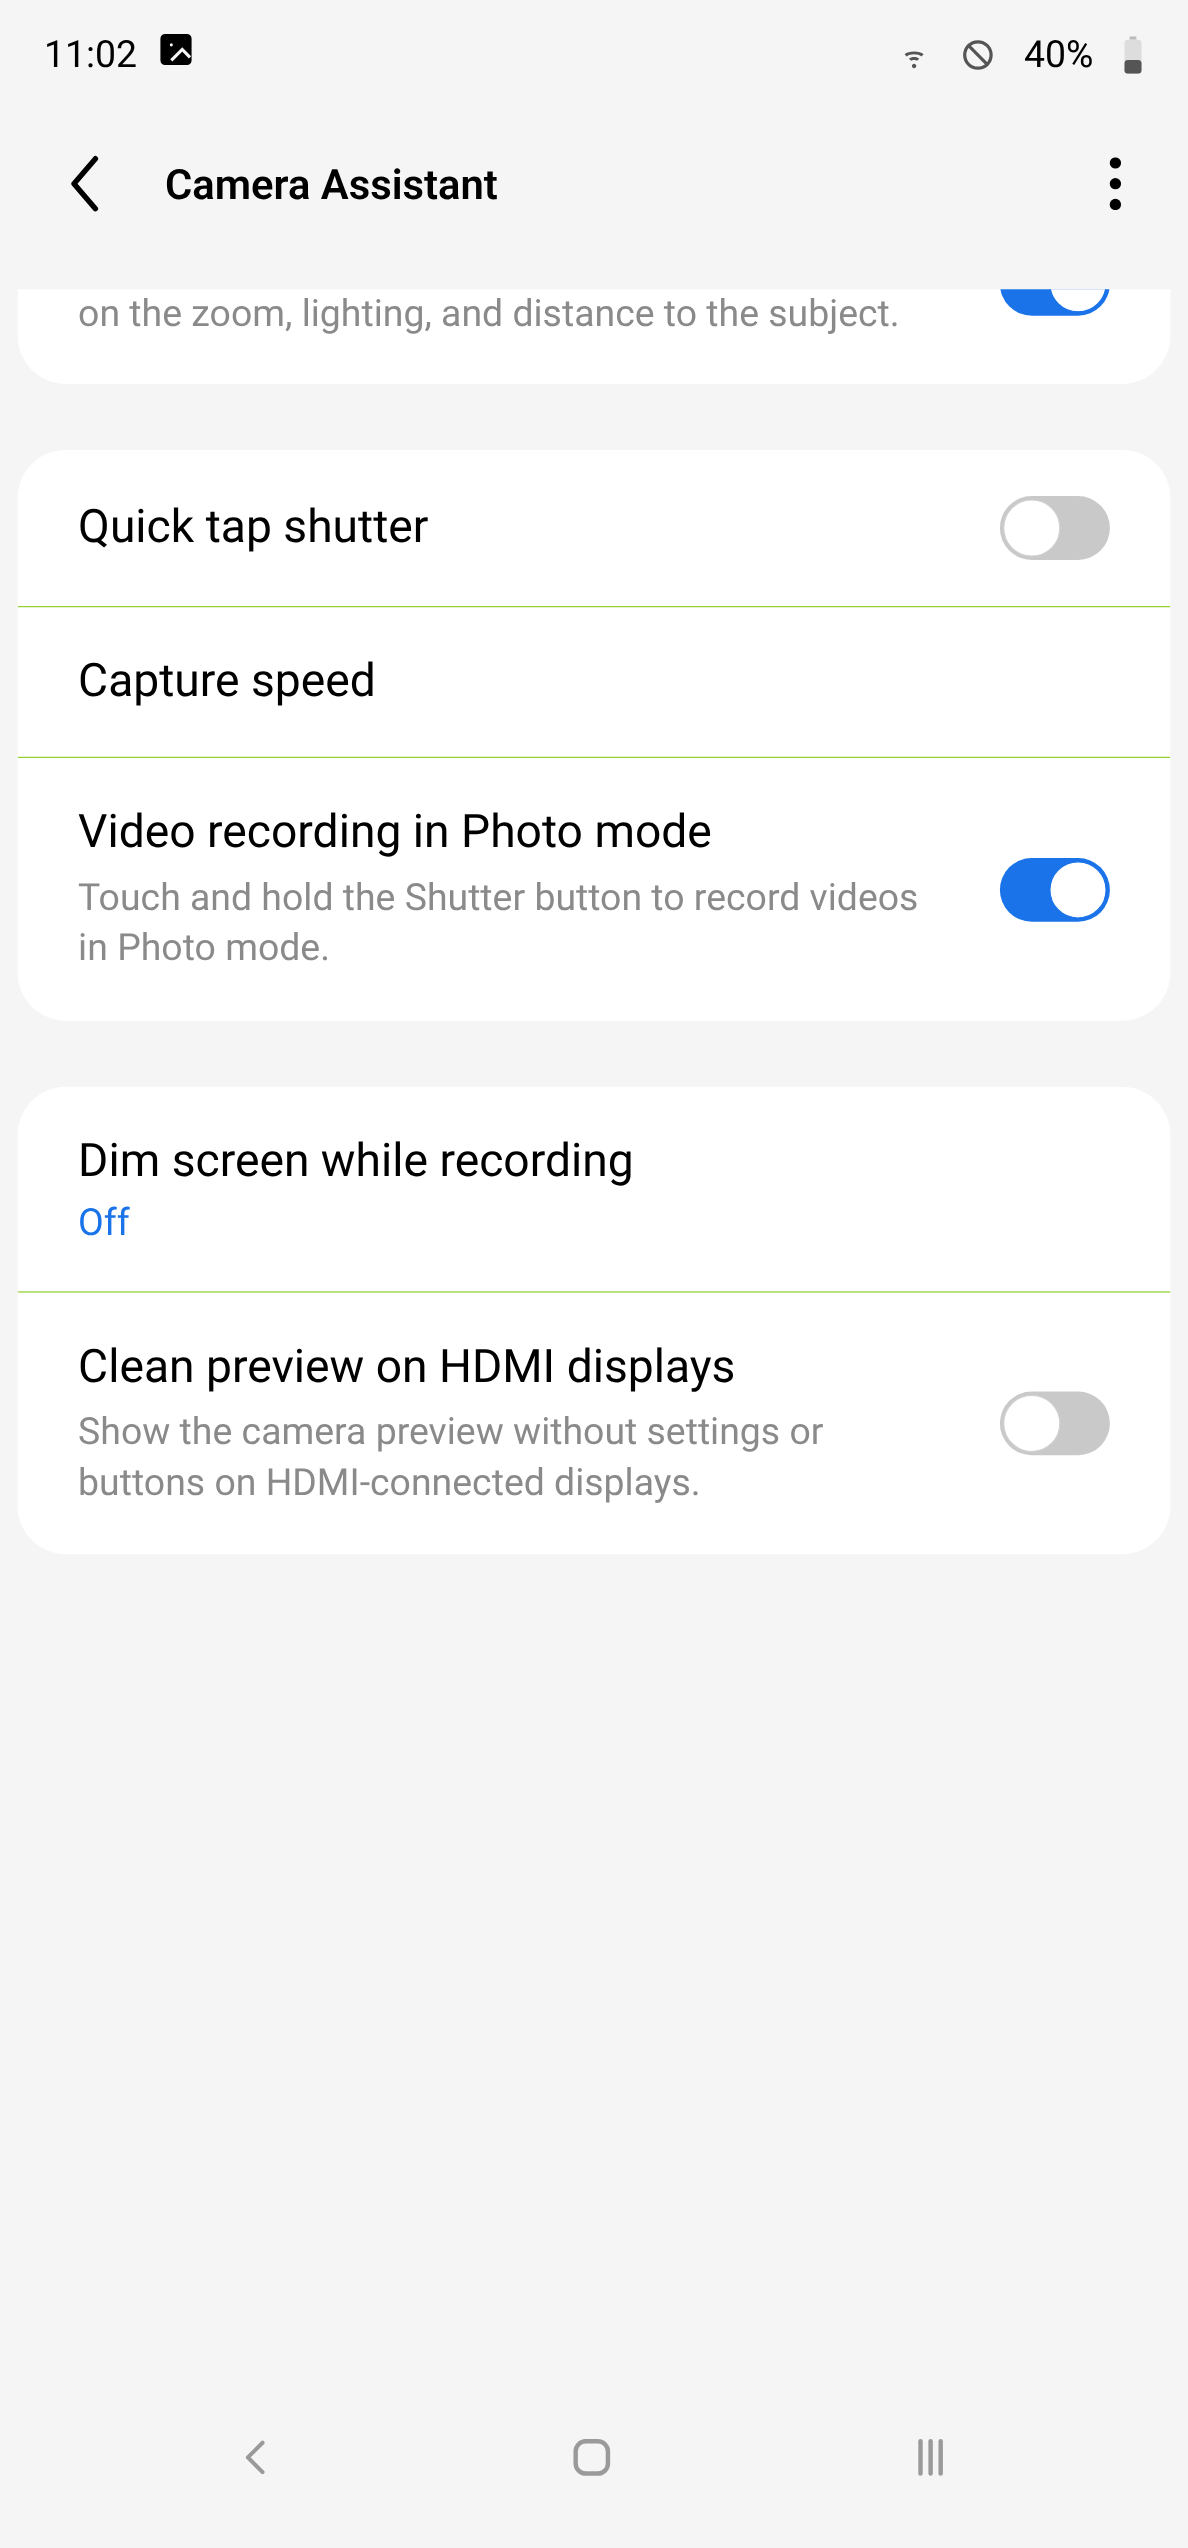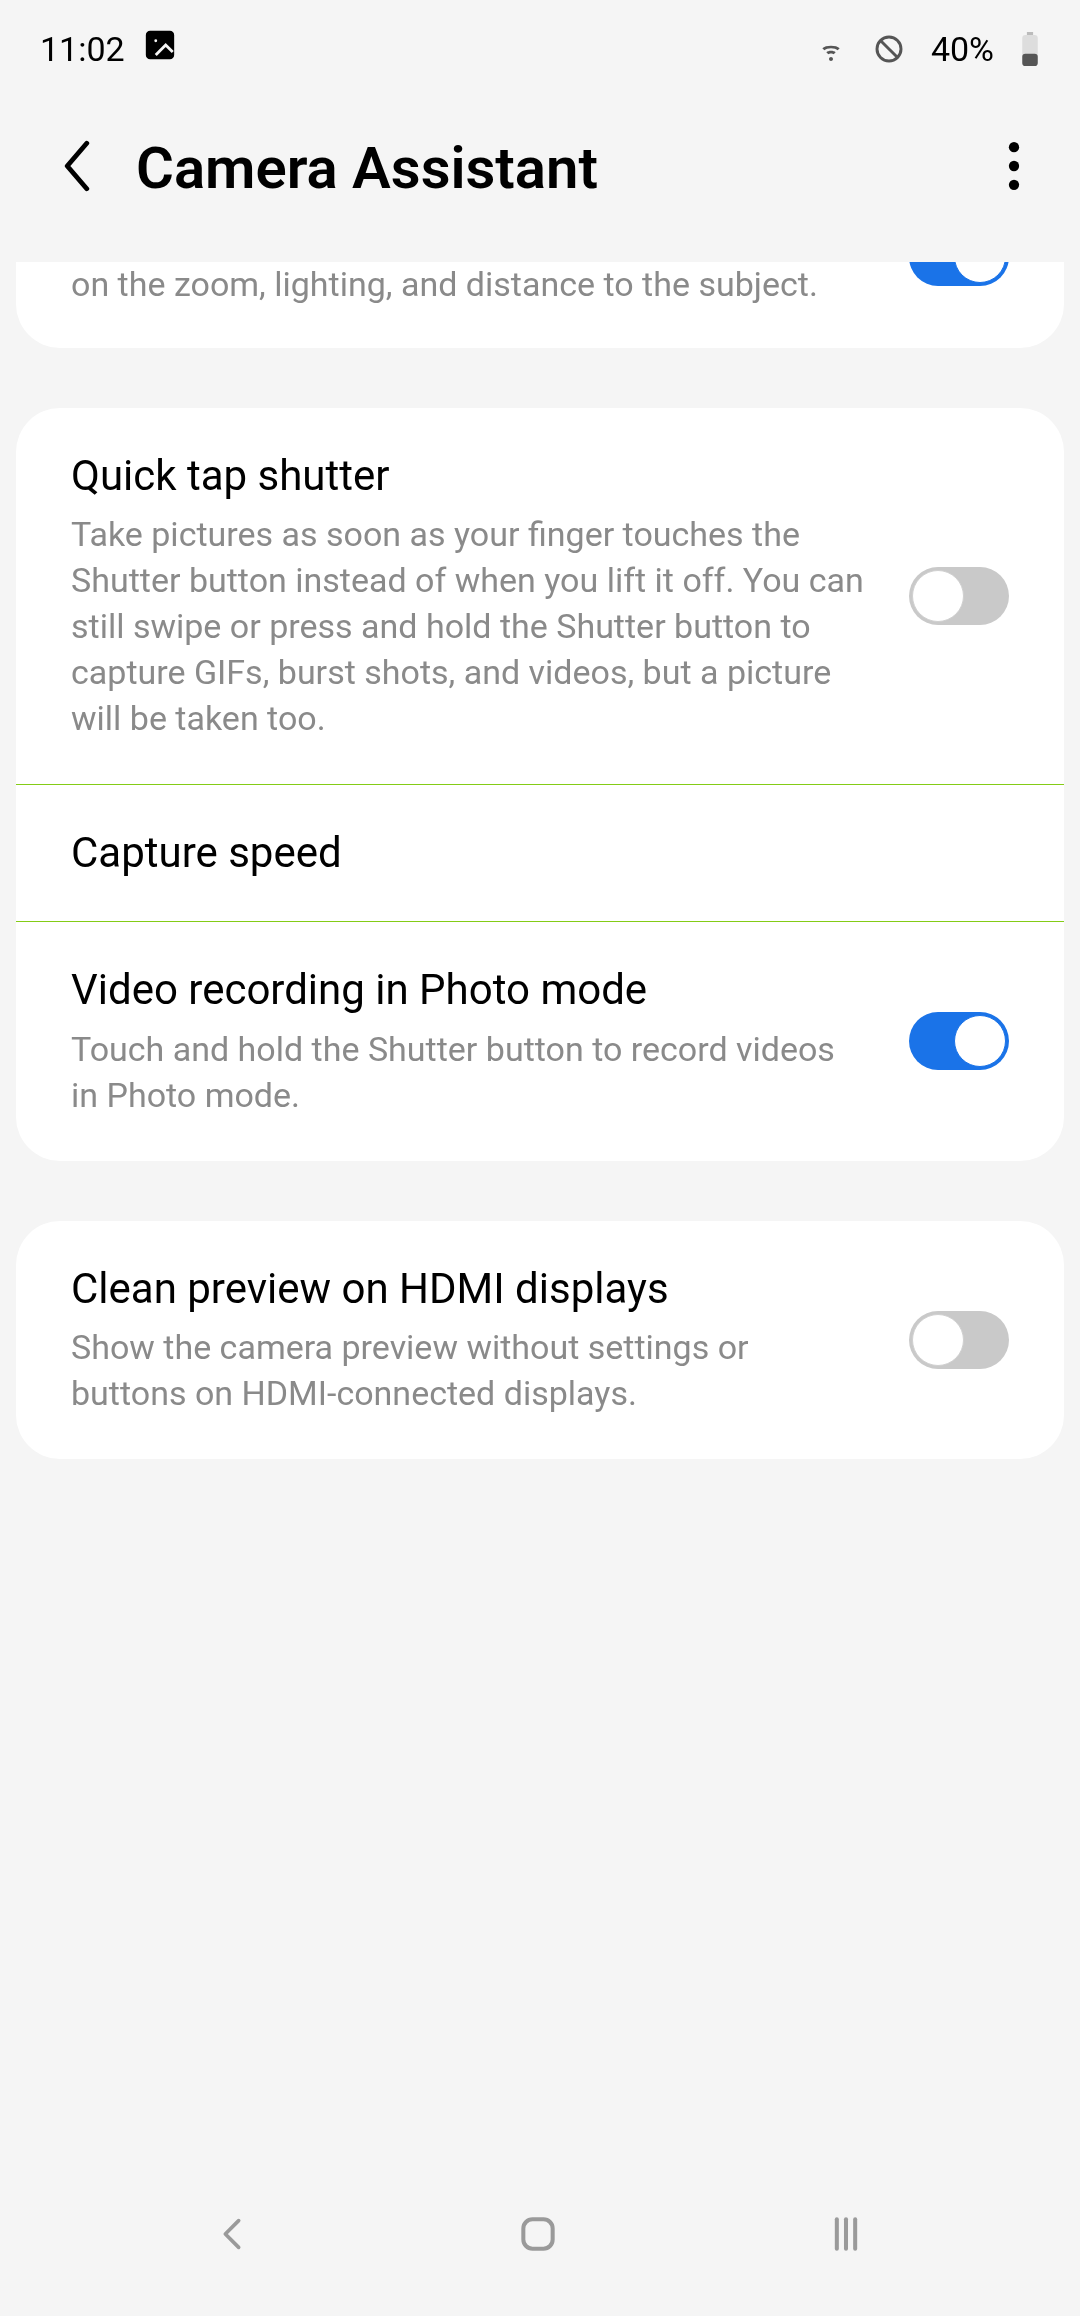--- a/index.html
+++ b/index.html
@@ -25,25 +25,25 @@
   .status-right svg { display: block; }
 
   
   .header {
     display: flex;
     align-items: center;
     padding: 40px 30px 60px 40px;
   }
   .header .back { padding: 10px 30px 10px 20px; }
   .header .title {
-    font-size: 58px;
+    font-size: 38px;
     font-weight: 600;
     color: #000;
     flex: 1;
-    margin-left: 12px;
+    margin-left: 26px;
   }
   .header .more { padding: 10px 30px; }
 
   
   .card {
     background: #fff;
     border-radius: 44px;
     margin: 0 16px 60px 16px;
     overflow: hidden;
   }
@@ -186,21 +186,20 @@
         </div>
       </div>
     </div>
   </div>
 
   <div class="card">
 
     <div class="row">
       <div class="text">
         <div class="label">Quick tap shutter</div>
-        <div class="desc">Take pictures as soon as your finger touches the Shutter button instead of when you lift it off. You can still swipe or press and hold the Shutter button to capture GIFs, burst shots, and videos, but a picture will be taken too.</div>
       </div>
       <div class="toggle-wrap">
         <div class="toggle off">
             <div class="knob"></div>
           </div>
       </div>
     </div>
 
     <div class="row">
       <div class="text">
@@ -219,20 +218,26 @@
           </div>
       </div>
     </div>
 
 
   </div>
 
   <div class="card">
 
 
+    <div class="row">
+      <div class="text">
+        <div class="label">Dim screen while recording</div>
+        <div class="value">Off</div>
+      </div>
+    </div>
 
     <div class="row">
       <div class="text">
         <div class="label">Clean preview on HDMI displays</div>
         <div class="desc">Show the camera preview without settings or buttons on HDMI-connected displays.</div>
       </div>
       <div class="toggle-wrap">
         <div class="toggle off">
             <div class="knob"></div>
           </div>

